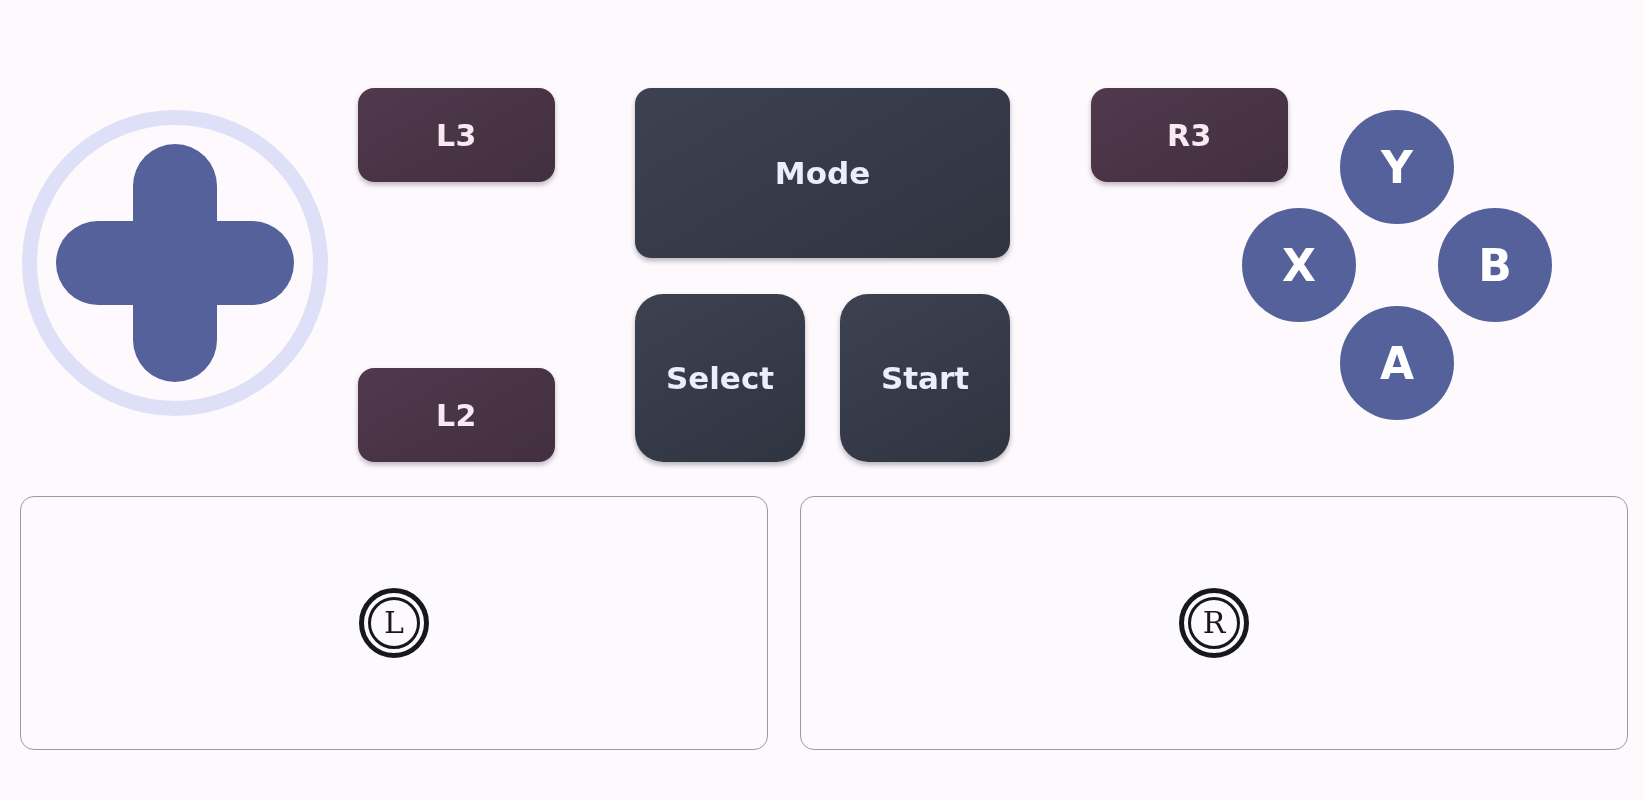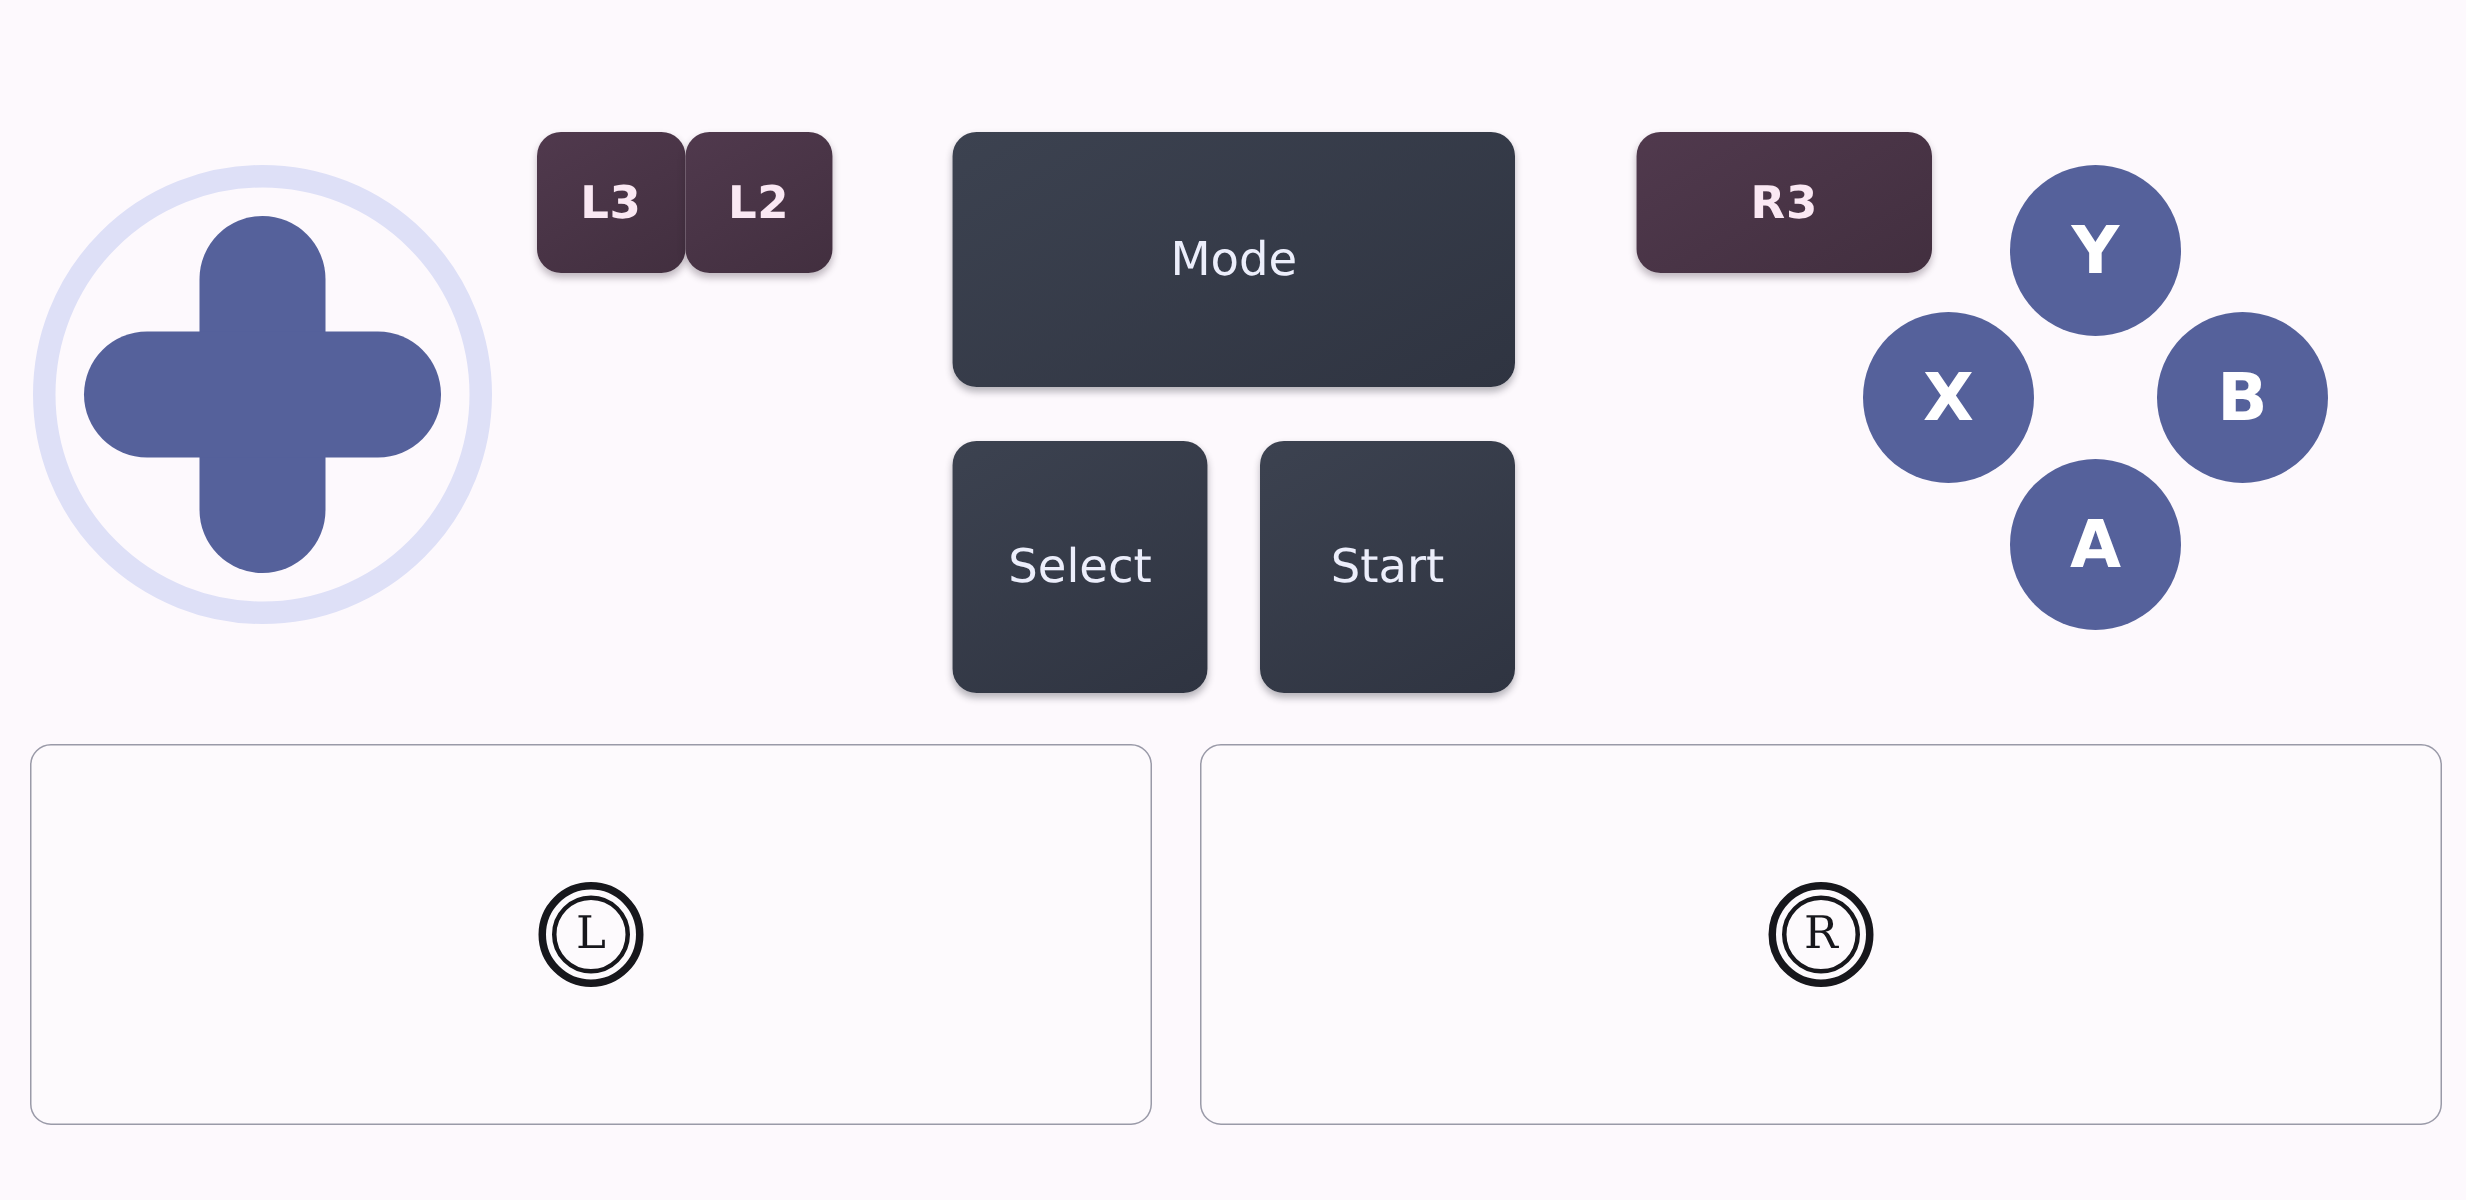--- a/index.html
+++ b/index.html
@@ -55,21 +55,21 @@
     border-radius: 42px;
   }
 
   
   .shoulder-col {
     position: absolute;
     top: 88px;
     width: 197px;
     height: 374px;
     display: flex;
-    flex-direction: row;
+    flex-direction: column;
     justify-content: space-between;
   }
   .shoulder-col.left  { left: 358px; }
   .shoulder-col.right { left: 1091px; }
 
   .btn-shoulder {
     width: 197px;
     height: 94px;
     border-radius: 16px;
     background: linear-gradient(150deg, #50394d 0%, #422f3f 100%);
@@ -89,40 +89,40 @@
     position: absolute;
     left: 635px;
     top: 88px;
     width: 375px;
     height: 374px;
   }
   .btn-dark {
     background: linear-gradient(150deg, #3c4250 0%, #2f3441 100%);
     box-shadow: 0 3px 5px rgba(25,28,40,0.30);
     color: #eceefb;
-    font-weight: normal;
+    font-weight: bold;
     display: flex;
     align-items: center;
     justify-content: center;
     user-select: none;
   }
   .btn-mode {
     position: absolute;
     left: 0; top: 0;
     width: 375px;
     height: 170px;
     border-radius: 16px;
     font-size: 31px;
   }
   .btn-select, .btn-start {
     position: absolute;
     top: 206px;
     width: 170px;
     height: 168px;
-    border-radius: 16px;
+    border-radius: 28px;
     font-size: 31px;
   }
   .btn-select { left: 0; }
   .btn-start  { left: 205px; }
 
   
   .face-cluster {
     position: absolute;
     left: 1242px;
     top: 110px;

